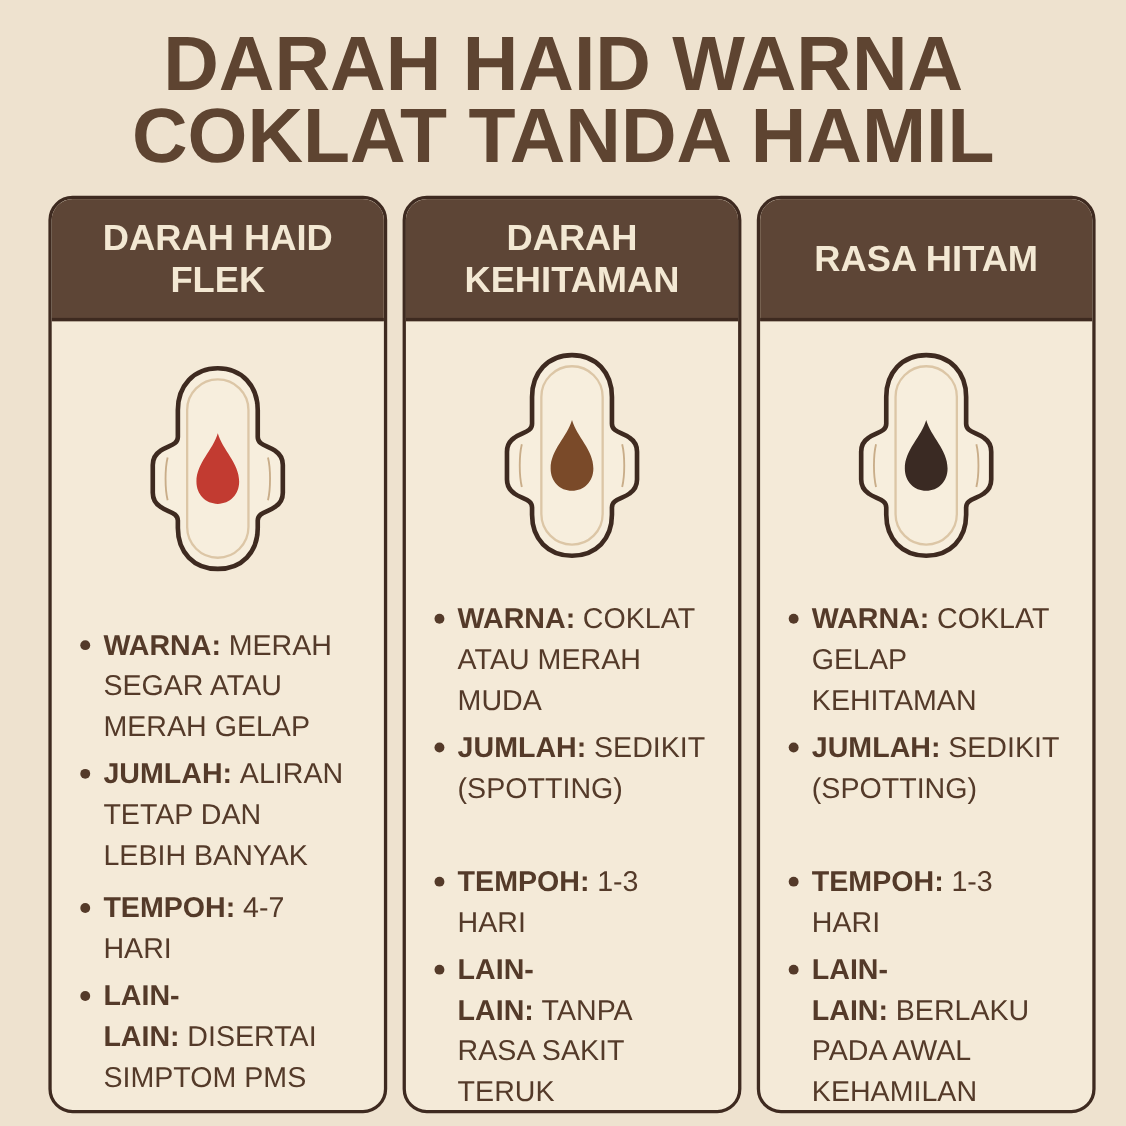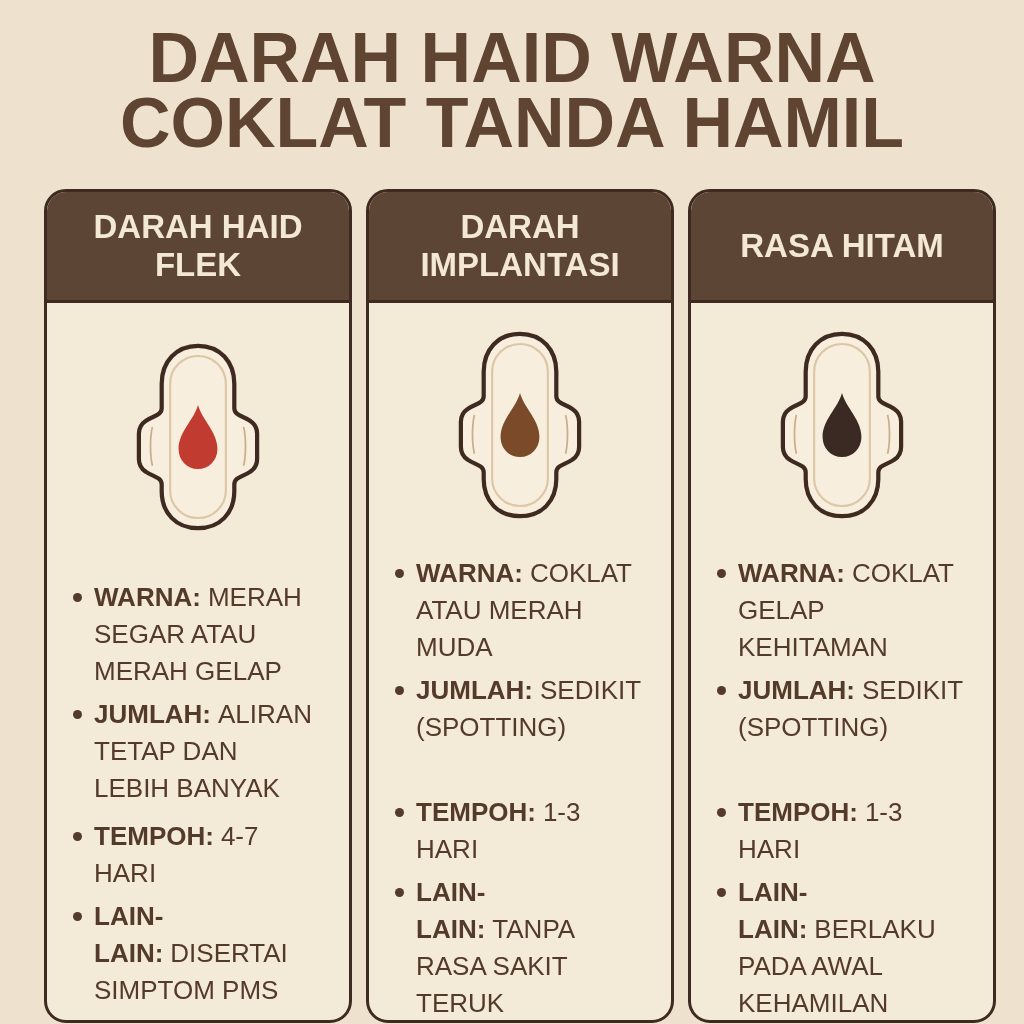--- a/index.html
+++ b/index.html
@@ -27,21 +27,21 @@
     text-align:center;
     font-size:70px;
     line-height:65px;
     font-weight:bold;
     letter-spacing:0px;
     color:var(--title-text);
   }
   .main-title span{display:block;}
   .cards-row{
     position:absolute;
-    left:44px;top:189px;width:952px;height:834px;
+    left:44px;top:178px;width:952px;height:834px;
     display:flex;gap:14px;
   }
   .card{
     flex:1;
     background:var(--card-bg);
     border:3px solid var(--card-border);
     border-radius:22px;
     overflow:hidden;
     display:flex;flex-direction:column;
   }
@@ -117,21 +117,21 @@
       <div class="list-item">
         <span class="bullet-dot"></span>
         <span class="bullet-text"><b>LAIN-LAIN:</b><span>DISERTAI SIMPTOM PMS</span></span>
       </div>
     </div>
   </div>
 
   <div class="card">
     <div class="card-header">
       <span>DARAH</span>
-      <span>IMPLANTASI</span>
+      <span>KEHITAMAN</span>
     </div>
     <div class="pad-wrap">
       <svg width="152" height="232" viewBox="0 0 180 240">
         <path d="M90 12 C64 12 47 31 47 57 L47 86 C47 95 36 95 28 101 C22 105 20 110 20 116 L20 146 C20 152 22 157 28 161 C36 167 47 167 47 176 L47 184 C47 210 64 228 90 228 C116 228 133 210 133 184 L133 176 C133 167 144 167 152 161 C158 157 160 152 160 146 L160 116 C160 110 158 105 152 101 C144 95 133 95 133 86 L133 57 C133 31 116 12 90 12 Z" fill="var(--pad-fill)" stroke="var(--card-border)" stroke-width="5"></path>
         <rect x="57" y="24" width="66" height="192" rx="33" fill="none" stroke="var(--pad-inner)" stroke-width="2.5"></rect>
         <path d="M36 108 C33 120 33 142 36 154" fill="none" stroke="var(--pad-crease)" stroke-width="2"></path>
         <path d="M144 108 C147 120 147 142 144 154" fill="none" stroke="var(--pad-crease)" stroke-width="2"></path>
         <path d="M90 82 C95 100 113 114 113 134 C113 148 103 158 90 158 C77 158 67 148 67 134 C67 114 85 100 90 82 Z" fill="#7a4a29"></path>
       </svg>
     </div>

